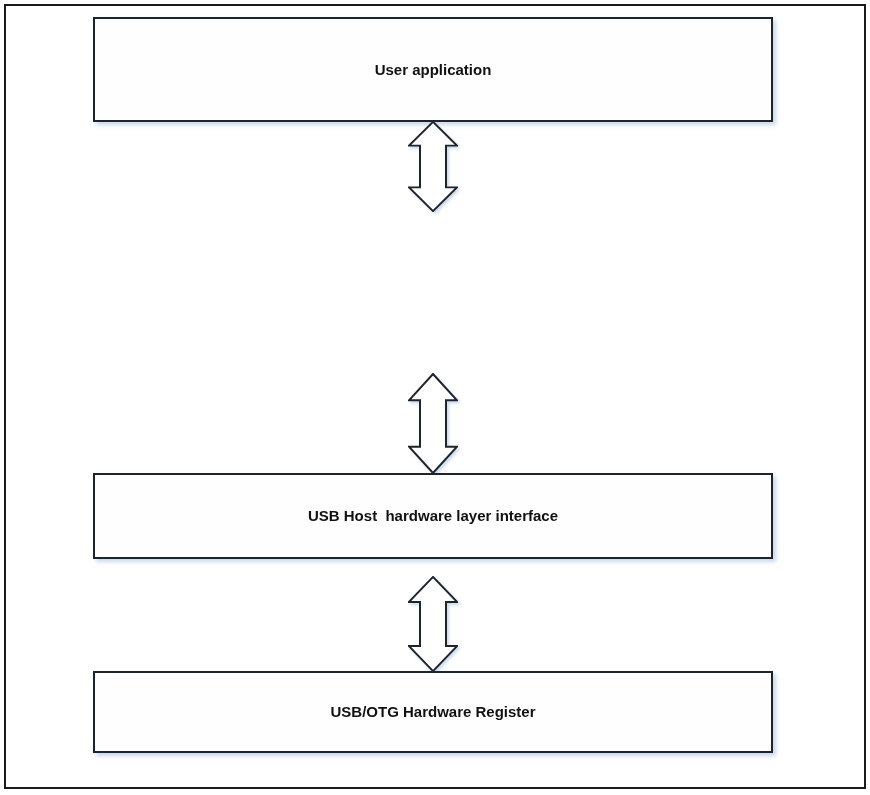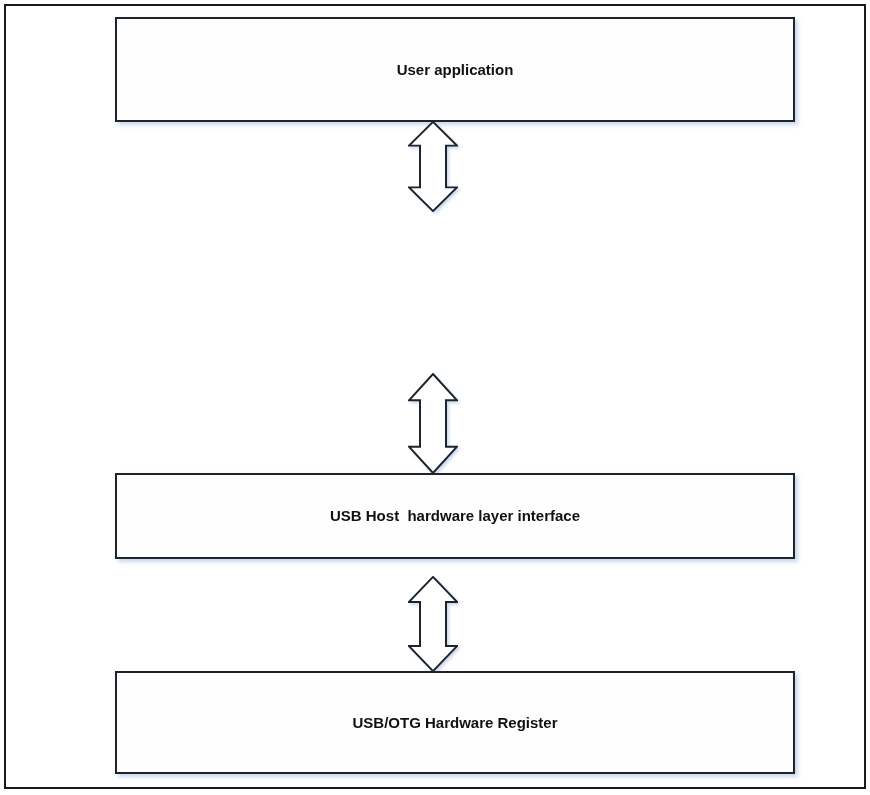--- a/index.html
+++ b/index.html
@@ -27,35 +27,34 @@
   .box {
     position: absolute;
     background: #fefefe;
     border: 2px solid #1e242b;
     box-shadow: 3px 3px 4px rgba(160, 185, 220, 0.55);
     display: flex;
     align-items: center;
     justify-content: center;
     text-align: left;
     box-sizing: border-box;
-    margin-left: 22px;
   }
   .box-label {
     font-weight: bold;
     font-size: 15px;
     color: #111111;
     line-height: 26px;
     white-space: pre-wrap;
   }
   .box-user-app      { left: 93px;  top: 17px;  width: 680px; height: 105px; }
   .box-container     { left: 92px;  top: 211px; width: 681px; height: 163px; }
   .box-core-driver   { left: 52px;  top: 35px;  width: 245px; height: 107px; }
   .box-host-class    { left: 388px; top: 34px;  width: 250px; height: 107px; }
   .box-hw-layer      { left: 93px;  top: 473px; width: 680px; height: 86px; }
-  .box-hw-register   { left: 93px;  top: 671px; width: 680px; height: 103px; }
+  .box-hw-register   { left: 93px;  top: 671px; width: 680px; height: 82px; }
 
   .arrow {
     position: absolute;
     filter: drop-shadow(2px 2px 1.5px rgba(160, 185, 220, 0.55));
   }
   .arrow svg { display: block; width: 100%; height: 100%; }
   .arrow polygon {
     fill: #ffffff;
     stroke: #1e242b;
     stroke-width: 2;

